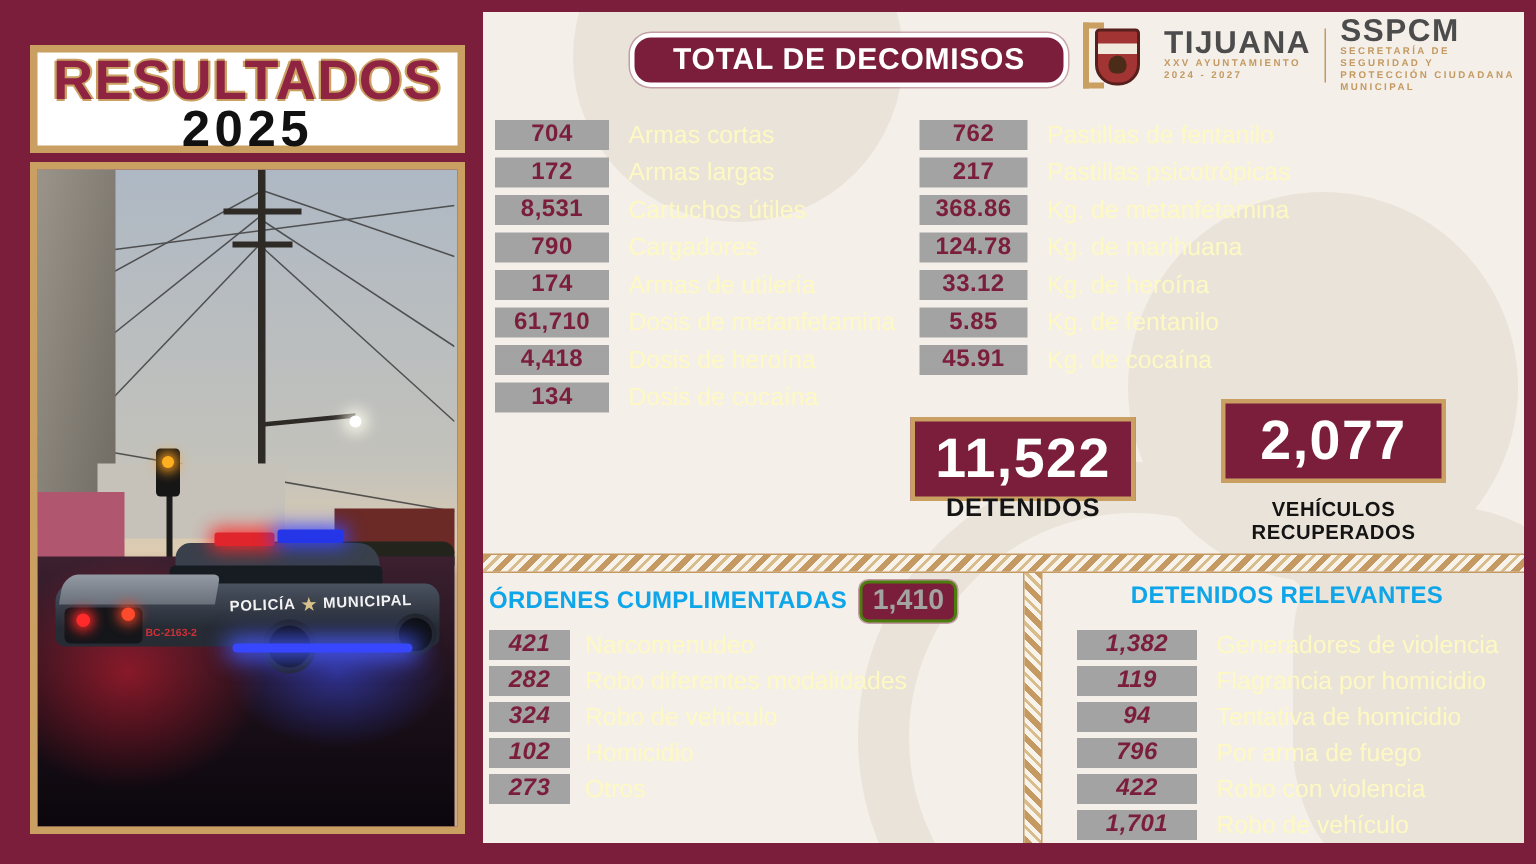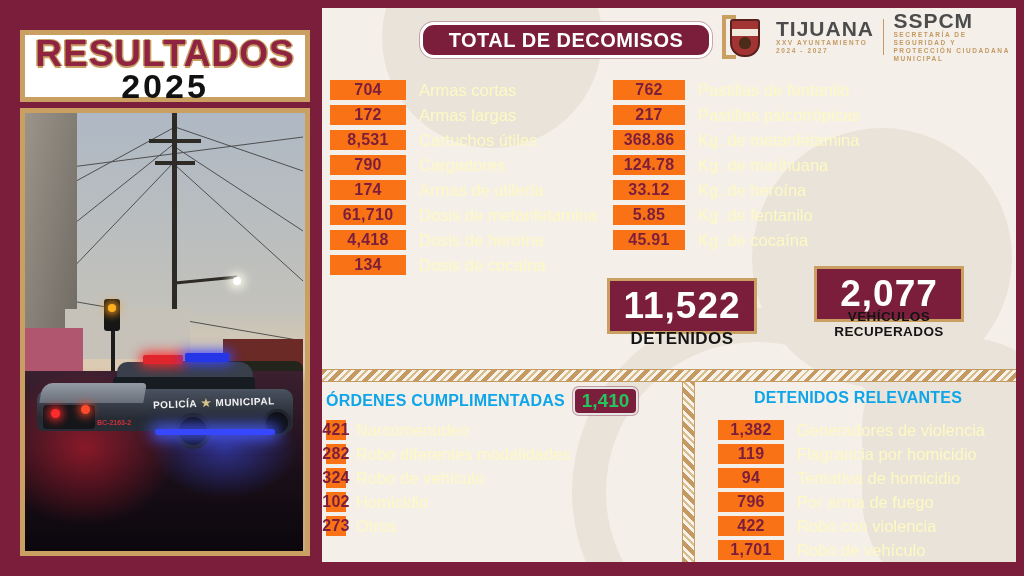--- a/index.html
+++ b/index.html
@@ -62,40 +62,40 @@
   .brand-city{margin-left:8px;}
   .brand-city-name{font-size:21px;font-weight:800;color:#4c4c4c;letter-spacing:1px;line-height:20px;}
   .brand-sub{font-size:6.5px;font-weight:700;color:#c49a62;letter-spacing:1.6px;line-height:8px;}
   .brand-div{width:2px;height:36px;background:#c49a62;margin:0 9px;}
   .brand-agency-name{font-size:21px;font-weight:800;color:#4c4c4c;letter-spacing:1px;line-height:20px;}
   
   .col{position:absolute;display:flex;flex-direction:column;gap:5px;}
   .col-left{left:330px;top:80px;}
   .col-right{left:613px;top:80px;}
   .srow{display:flex;align-items:center;height:20px;}
-  .badge{background:#f97316;color:#7b1e3c;font-weight:800;font-size:16px;letter-spacing:.3px;
+  .badge{background:#a3a3a3;color:#7b1e3c;font-weight:800;font-size:16px;letter-spacing:.3px;
          height:20px;display:flex;align-items:center;justify-content:center;flex:0 0 auto;}
-  .badge.w76{width:76px;} .badge.w72{width:72px;} .badge.w42{width:20px;} .badge.w66{width:66px;}
+  .badge.w76{width:76px;} .badge.w72{width:72px;} .badge.w42{width:54px;font-style:italic;} .badge.w66{width:80px;font-style:italic;}
   .slabel{margin-left:13px;font-size:16.5px;color:#fef9c3;font-weight:500;white-space:nowrap;}
   
   .bigbox{position:absolute;width:150px;height:56px;background:#7b1e3c;border:3px solid #c9a062;box-sizing:border-box;
           display:flex;align-items:center;justify-content:center;color:#fff;font-size:37px;font-weight:800;letter-spacing:1px;}
   .biglabel{position:absolute;width:150px;text-align:center;color:#141414;font-weight:800;letter-spacing:.4px;}
   
   .band{position:absolute;left:322px;top:369px;width:694px;height:13px;background:
         repeating-linear-gradient(135deg,#c49a62 0 4px,#f7f2ea 4px 7px,#d9bc8c 7px 9px,#f7f2ea 9px 12px);
         border-top:1px solid #c49a62;border-bottom:1px solid #c49a62;box-sizing:border-box;}
   .vdiv{position:absolute;left:682px;top:382px;width:13px;height:180px;background:
         repeating-linear-gradient(45deg,#c49a62 0 4px,#f7f2ea 4px 7px,#d9bc8c 7px 9px,#f7f2ea 9px 12px);
         border-left:1px solid #c49a62;border-right:1px solid #c9a062;box-sizing:border-box;}
   
   .ordenes-head{position:absolute;left:326px;top:387px;display:flex;align-items:center;gap:8px;}
   .panel-title{color:#0ea5e9;font-size:16px;font-weight:900;letter-spacing:.2px;}
-  .total-badge{background:#7b1e3c;color:#22c55e;font-size:19px;font-weight:800;padding:1px 7px;border-radius:6px;
-               border:2px solid #e5e5e5;box-shadow:0 0 0 1px rgba(120,30,60,.4);}
+  .total-badge{background:#7b1e3c;color:#a3a3a3;font-size:19px;font-weight:800;padding:1px 7px;border-radius:6px;
+               border:2px solid #4d7c0f;box-shadow:0 0 0 1px rgba(120,30,60,.4);}
   .relevantes-head{position:absolute;left:700px;top:389px;width:316px;text-align:center;}
   .list-ordenes{left:326px;top:420px;gap:4px;}
   .list-relevantes{left:718px;top:420px;gap:4px;}
   .list-ordenes .slabel{margin-left:10px;font-size:16.5px;}
   
   .bar-bottom{position:absolute;left:0;top:562px;width:1024px;height:14px;background:#7b1e3c;}
 </style>
 </head>
 <body>
 
@@ -253,21 +253,21 @@
       </div>
   </div>
 
   <div class="bigbox" style="left:607px;top:266px;margin-top:12px;">
     <span>11,522</span>
   </div>
   <div class="biglabel" style="left:607px;top:329px;font-size:17px;">DETENIDOS</div>
   <div class="bigbox" style="left:814px;top:266px;text-align:right;">
     <span>2,077</span>
   </div>
-  <div class="biglabel" style="left:814px;top:309px;font-size:13.5px;line-height:15px;">VEHÍCULOS RECUPERADOS</div>
+  <div class="biglabel" style="left:814px;top:332px;font-size:13.5px;line-height:15px;">VEHÍCULOS RECUPERADOS</div>
 
   <div class="band"></div>
   <div class="vdiv"></div>
 
   <div class="ordenes-head">
     <span class="panel-title">ÓRDENES CUMPLIMENTADAS</span>
     <span class="total-badge">1,410</span>
   </div>
   <div class="col list-ordenes">
     <div class="srow">

